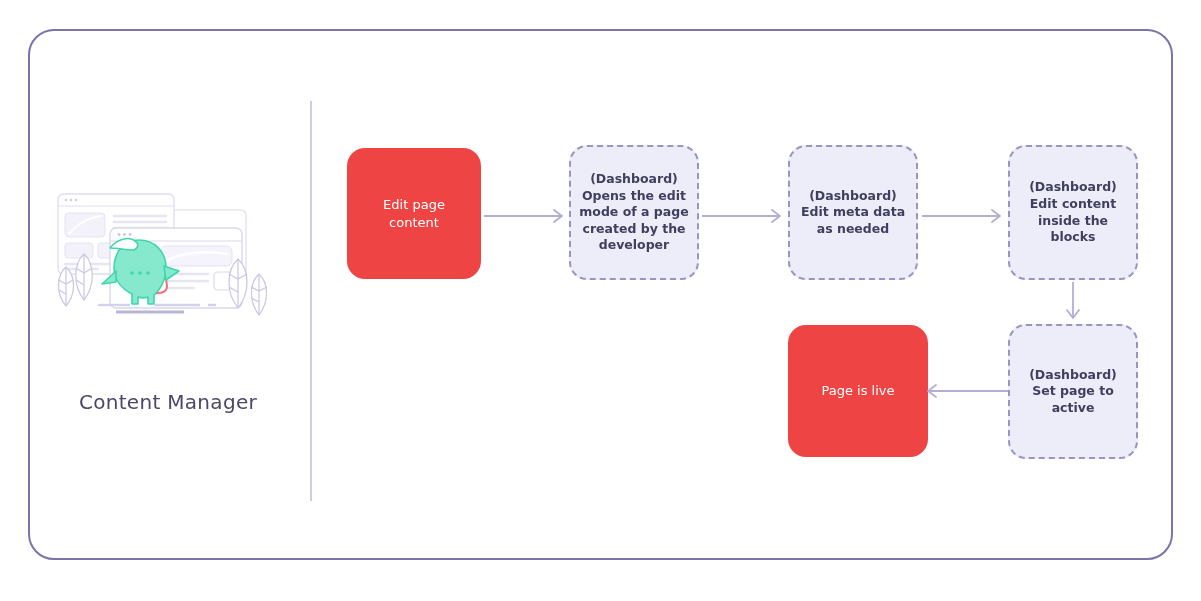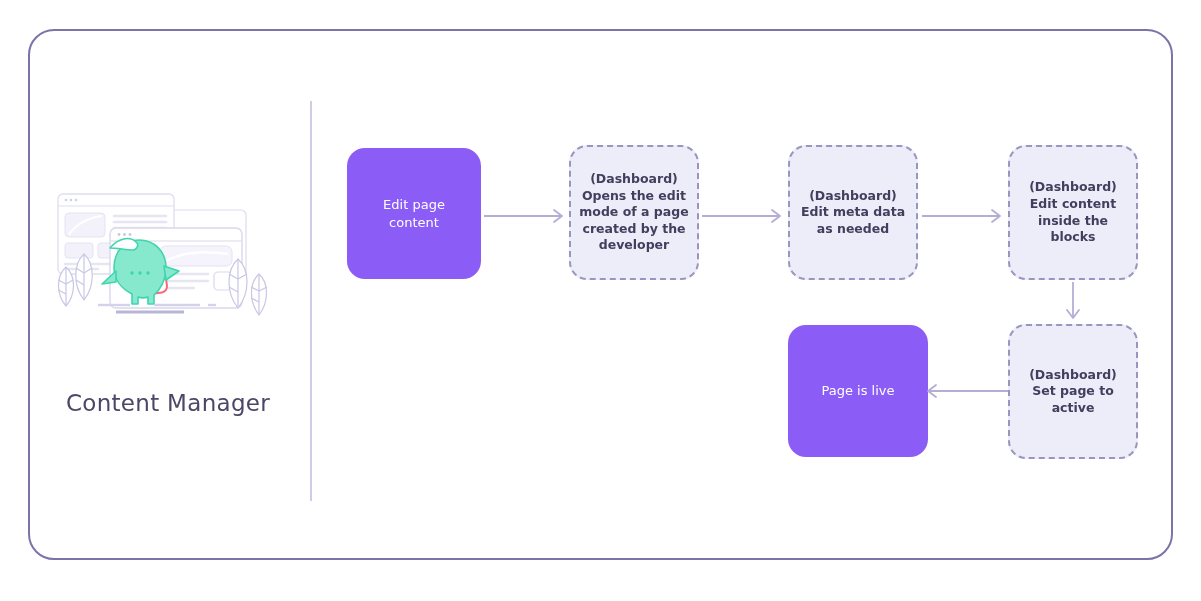--- a/index.html
+++ b/index.html
@@ -50,21 +50,21 @@
     height: 175px;
   }
   .illus-wrap svg { display: block; }
 
   .panel-title {
     position: absolute;
     left: 0;
     top: 240px;
     width: 280px;
     text-align: center;
-    font-size: 23px;
+    font-size: 20px;
     letter-spacing: 0.3px;
     color: #4b4766;
     font-family: "DejaVu Sans", "Liberation Sans", sans-serif;
     font-weight: 400;
     white-space: nowrap;
   }
 
   
   .divider {
     position: absolute;
@@ -85,21 +85,21 @@
     text-align: center;
     border-radius: 16px;
     line-height: 1.33;
   }
   .node .node-label {
     display: block;
     padding: 0 6px;
     white-space: pre-line;
   }
   .node-solid {
-    background: #8b5cf6;
+    background: #ef4444;
     color: #ffffff;
     font-size: 13px;
     font-weight: 400;
     border-radius: 18px;
   }
   .node-dashed {
     background: #edecf9;
     color: #40405e;
     font-size: 12.5px;
     font-weight: 600;

